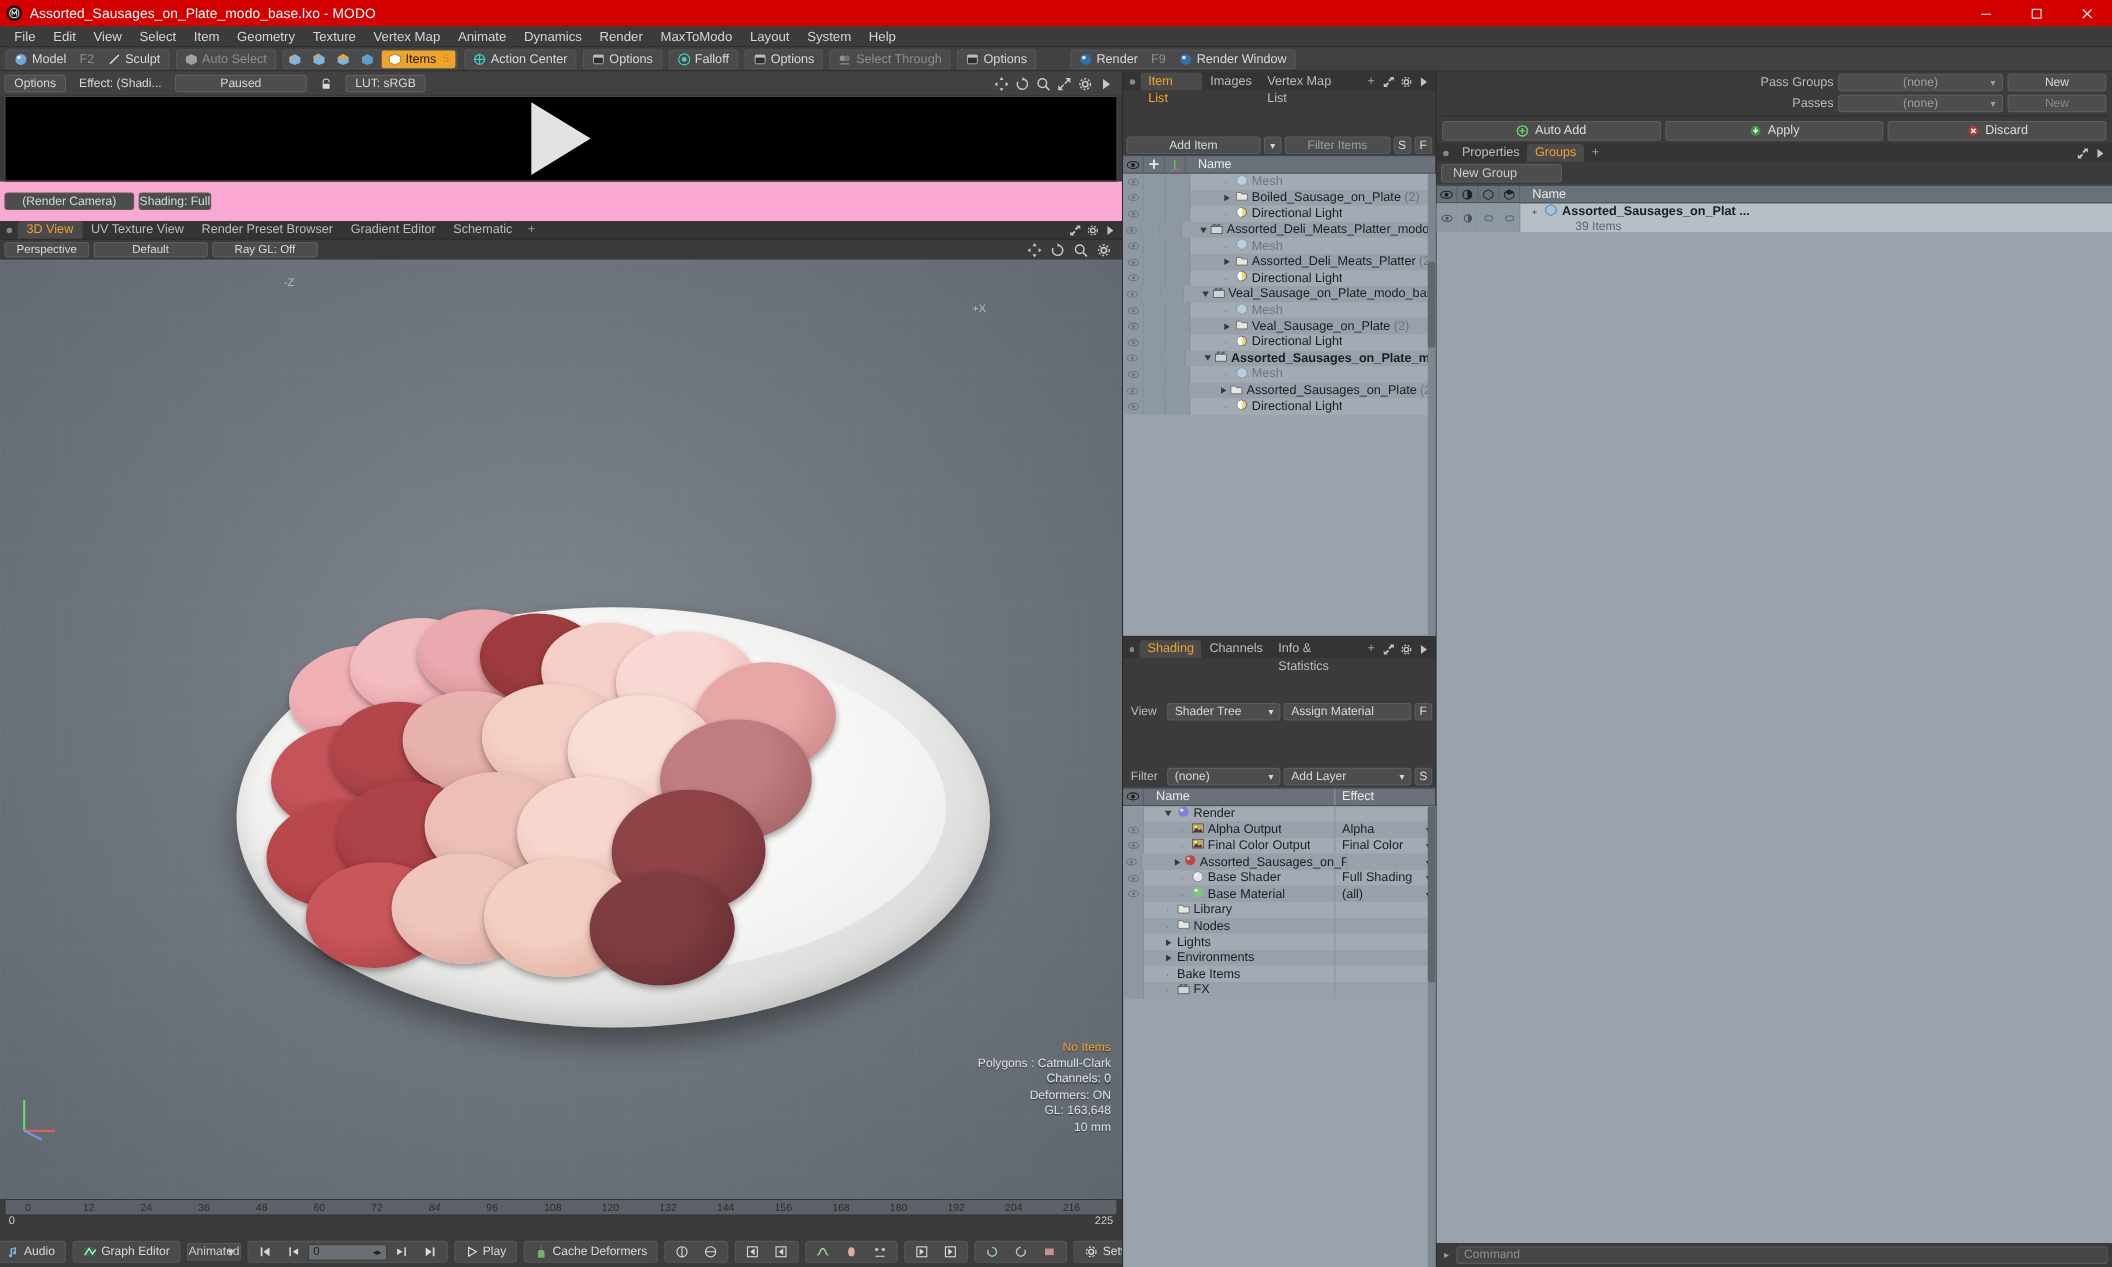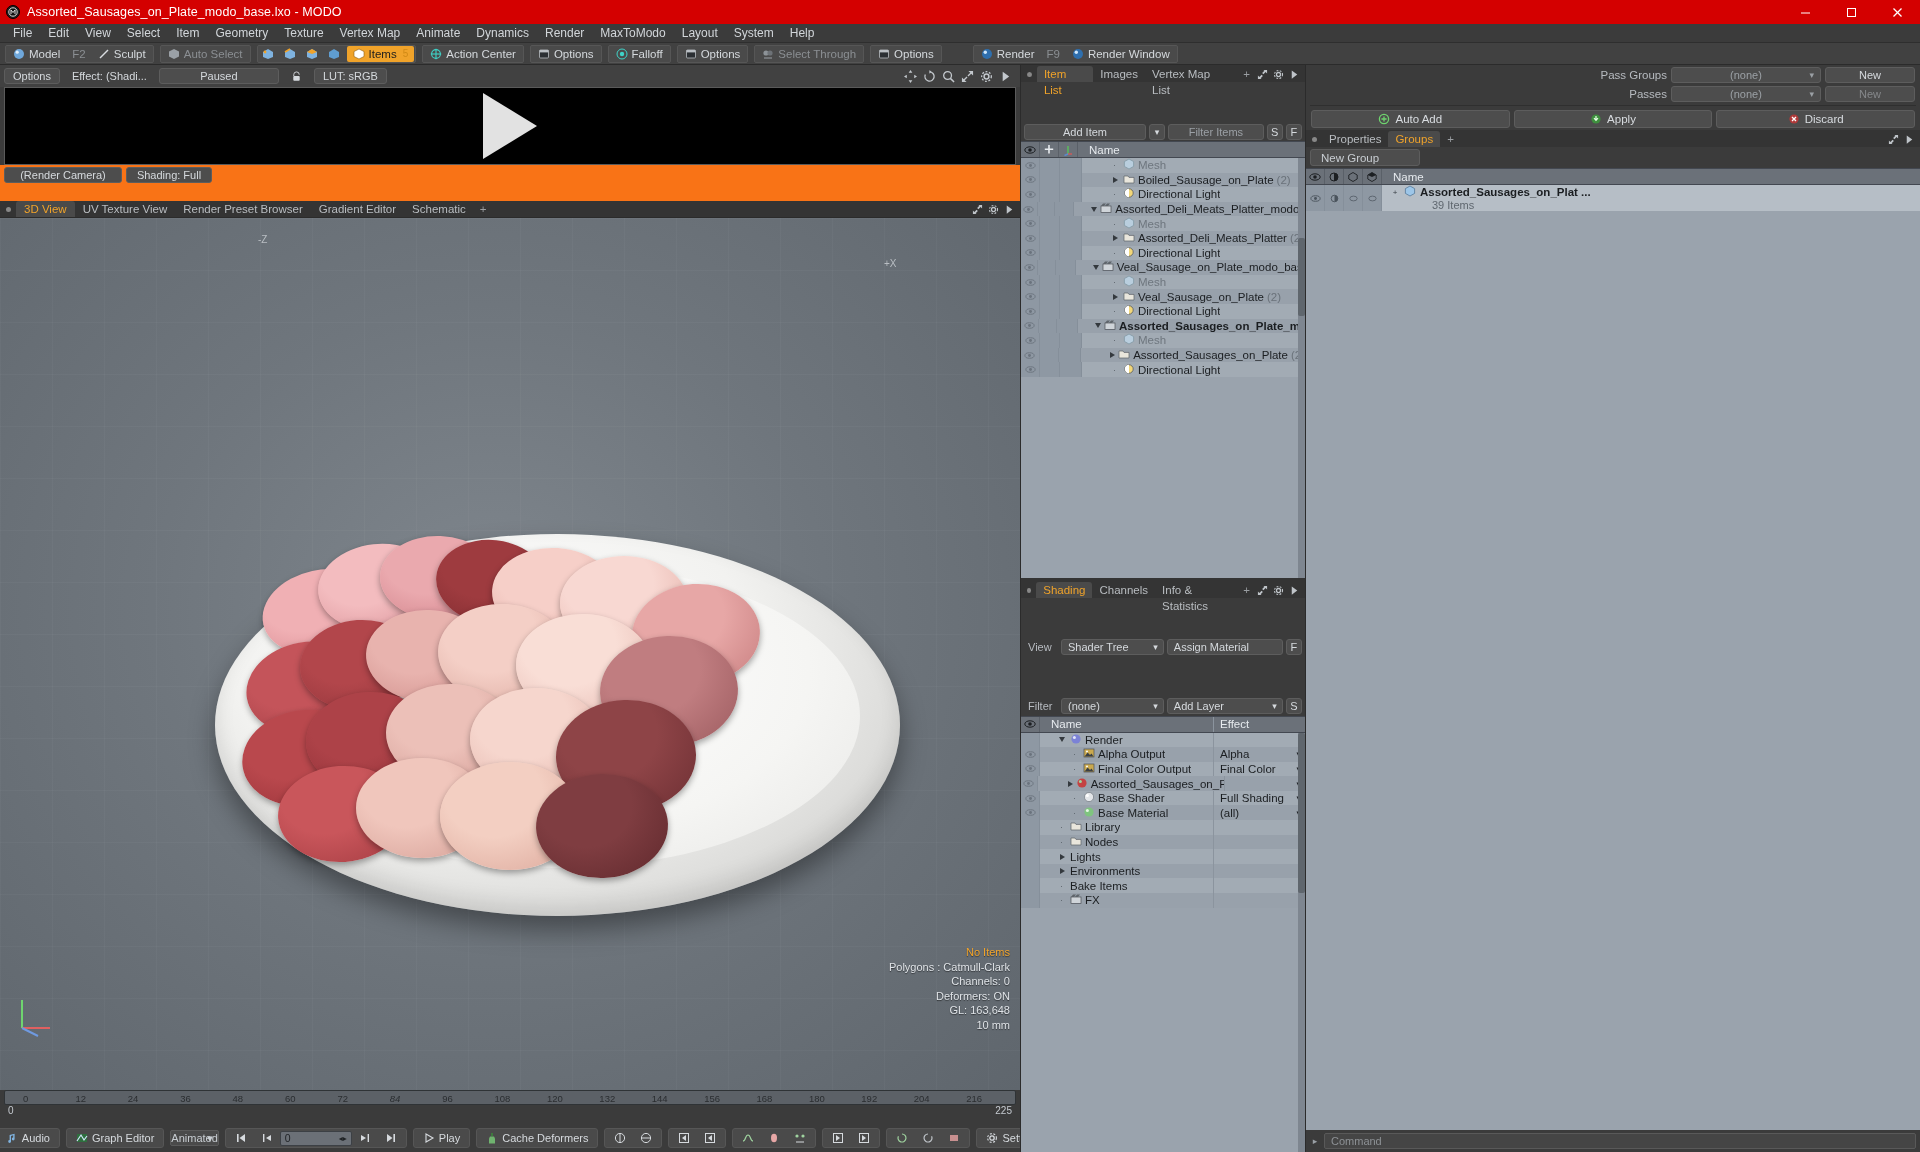--- a/index.html
+++ b/index.html
@@ -48,21 +48,21 @@
   .prev-bar { height:22px; background:#414141; display:flex; align-items:center; padding:0 4px; gap:4px; flex:0 0 22px;}
   .pill { height:16px; border:1px solid #5d5d5d; background:#4d4d4d; border-radius:3px; display:flex;
     align-items:center; padding:0 8px; font-size:11px; color:#d5d9dd; white-space:nowrap; }
   .pill.plain { border:none; background:none; }
   .prev-icons { margin-left:auto; display:flex; gap:6px; align-items:center; padding-right:4px; }
   .prev-icons svg { width:13px; height:13px; fill:#c3c8cd; }
   .render-view { flex:0 0 78px; background:#000; border:1px solid #5a5a5a; margin:0 4px; position:relative;
     display:flex; align-items:center; justify-content:center; }
   .play-tri { width:0; height:0; border-left:54px solid #e2e2e2; border-top:33px solid transparent;
     border-bottom:33px solid transparent; }
-  .cam-row { height:20px; display:flex; align-items:flex-end; gap:4px; padding:18px 4px; background:#f97316;
+  .cam-row { height:20px; display:flex; align-items:center; gap:4px; padding:18px 4px; background:#f9a8d4;
      flex:0 0 20px;}
 
   
   .vp-tabs { height:17px; background:#343434; display:flex; align-items:flex-end; padding-left:4px; flex:0 0 17px;
     border-bottom:1px solid #2b2b2b;}
   .vp-dot { width:5px; height:5px; border-radius:50%; background:#888; margin:0 5px 5px 2px; }
   .vtab { height:16px; padding:0 8px; font-size:11.5px; line-height:16px; color:#b9bdc1; border-radius:3px 3px 0 0;}
   .vtab.active { background:#4a4a4a; color:#f0a32a; }
   .vtab.plus { color:#9a9ea2; padding:0 6px; }
   .vp-tabicons { margin-left:auto; display:flex; gap:5px; padding:0 5px 2px 0; align-items:flex-end;}
@@ -445,21 +445,21 @@
             </svg>
         </div>
       </div>
 
       <div class="render-view">
         <div class="play-tri"></div>
       </div>
 
       <div class="cam-row">
         <div class="pill" style="width:118px;justify-content:center">(Render Camera)</div>
-        <div class="pill" style="width:86px;justify-content:center">Shading: Full</div>
+        <div class="pill" style="width:66px;justify-content:center">Shading: Full</div>
       </div>
 
       <div class="vp-tabs">
         <div class="vp-dot"></div>
         <div class="vtab active">3D View</div>
         <div class="vtab">UV Texture View</div>
         <div class="vtab">Render Preset Browser</div>
         <div class="vtab">Gradient Editor</div>
         <div class="vtab">Schematic</div>
         <div class="vtab plus">+</div>
@@ -470,20 +470,42 @@
           <svg viewBox="0 0 12 12">
               <circle cx="6" cy="6" r="2.2" fill="none" stroke="#bfc4c9" stroke-width="1.4"></circle>
               <circle cx="6" cy="6" r="4.4" fill="none" stroke="#bfc4c9" stroke-width="1.2" stroke-dasharray="2 1.6"></circle>
             </svg>
           <svg viewBox="0 0 12 12">
               <path d="M3 1.5 L9 6 L3 10.5 Z"></path>
             </svg>
         </div>
       </div>
 
+      <div class="vp-bar">
+        <div class="pill">Perspective</div>
+        <div class="pill" style="width:104px;justify-content:center">Default</div>
+        <div class="pill" style="width:96px;justify-content:center">Ray GL: Off</div>
+        <div class="vp-bar-icons">
+          <svg viewBox="0 0 14 14">
+              <path d="M7 0 L9 3 H5 Z M7 14 L5 11 H9 Z M0 7 L3 5 V9 Z M14 7 L11 9 V5 Z"></path>
+            </svg>
+          <svg viewBox="0 0 14 14">
+              <path d="M7 2 a5 5 0 1 1-4.5 2.8" fill="none" stroke="#c3c8cd" stroke-width="1.4"></path>
+              <path d="M7 0 l2 2 -2 2z"></path>
+            </svg>
+          <svg viewBox="0 0 14 14">
+              <circle cx="6" cy="6" r="4.2" fill="none" stroke="#c3c8cd" stroke-width="1.4"></circle>
+              <line x1="9" y1="9" x2="13" y2="13" stroke="#c3c8cd" stroke-width="1.6"></line>
+            </svg>
+          <svg viewBox="0 0 14 14">
+              <circle cx="7" cy="7" r="2.6" fill="none" stroke="#c3c8cd" stroke-width="1.6"></circle>
+              <circle cx="7" cy="7" r="5.2" fill="none" stroke="#c3c8cd" stroke-width="1.4" stroke-dasharray="2 1.8"></circle>
+            </svg>
+        </div>
+      </div>
 
       <div class="viewport">
         <div class="stage">
           <div class="plate">
             <div class="plate-inner"></div>
           </div>
           <div id="slices">
               <div class="slice" style="left: 262px; top: 352px; width: 118px; height: 84px; transform: rotate(-12deg); background: radial-gradient(at 38% 30%, rgb(240, 176, 180) 0%, rgb(240, 176, 180) 40%, rgb(212, 133, 140) 100%); z-index: 10;"></div>
               <div class="slice" style="left: 318px; top: 326px; width: 120px; height: 86px; transform: rotate(-6deg); background: radial-gradient(at 38% 30%, rgb(243, 188, 191) 0%, rgb(243, 188, 191) 40%, rgb(216, 144, 150) 100%); z-index: 11;"></div>
               <div class="slice" style="left: 380px; top: 318px; width: 118px; height: 84px; transform: rotate(2deg); background: radial-gradient(at 38% 30%, rgb(234, 169, 174) 0%, rgb(234, 169, 174) 40%, rgb(207, 127, 135) 100%); z-index: 12;"></div>

